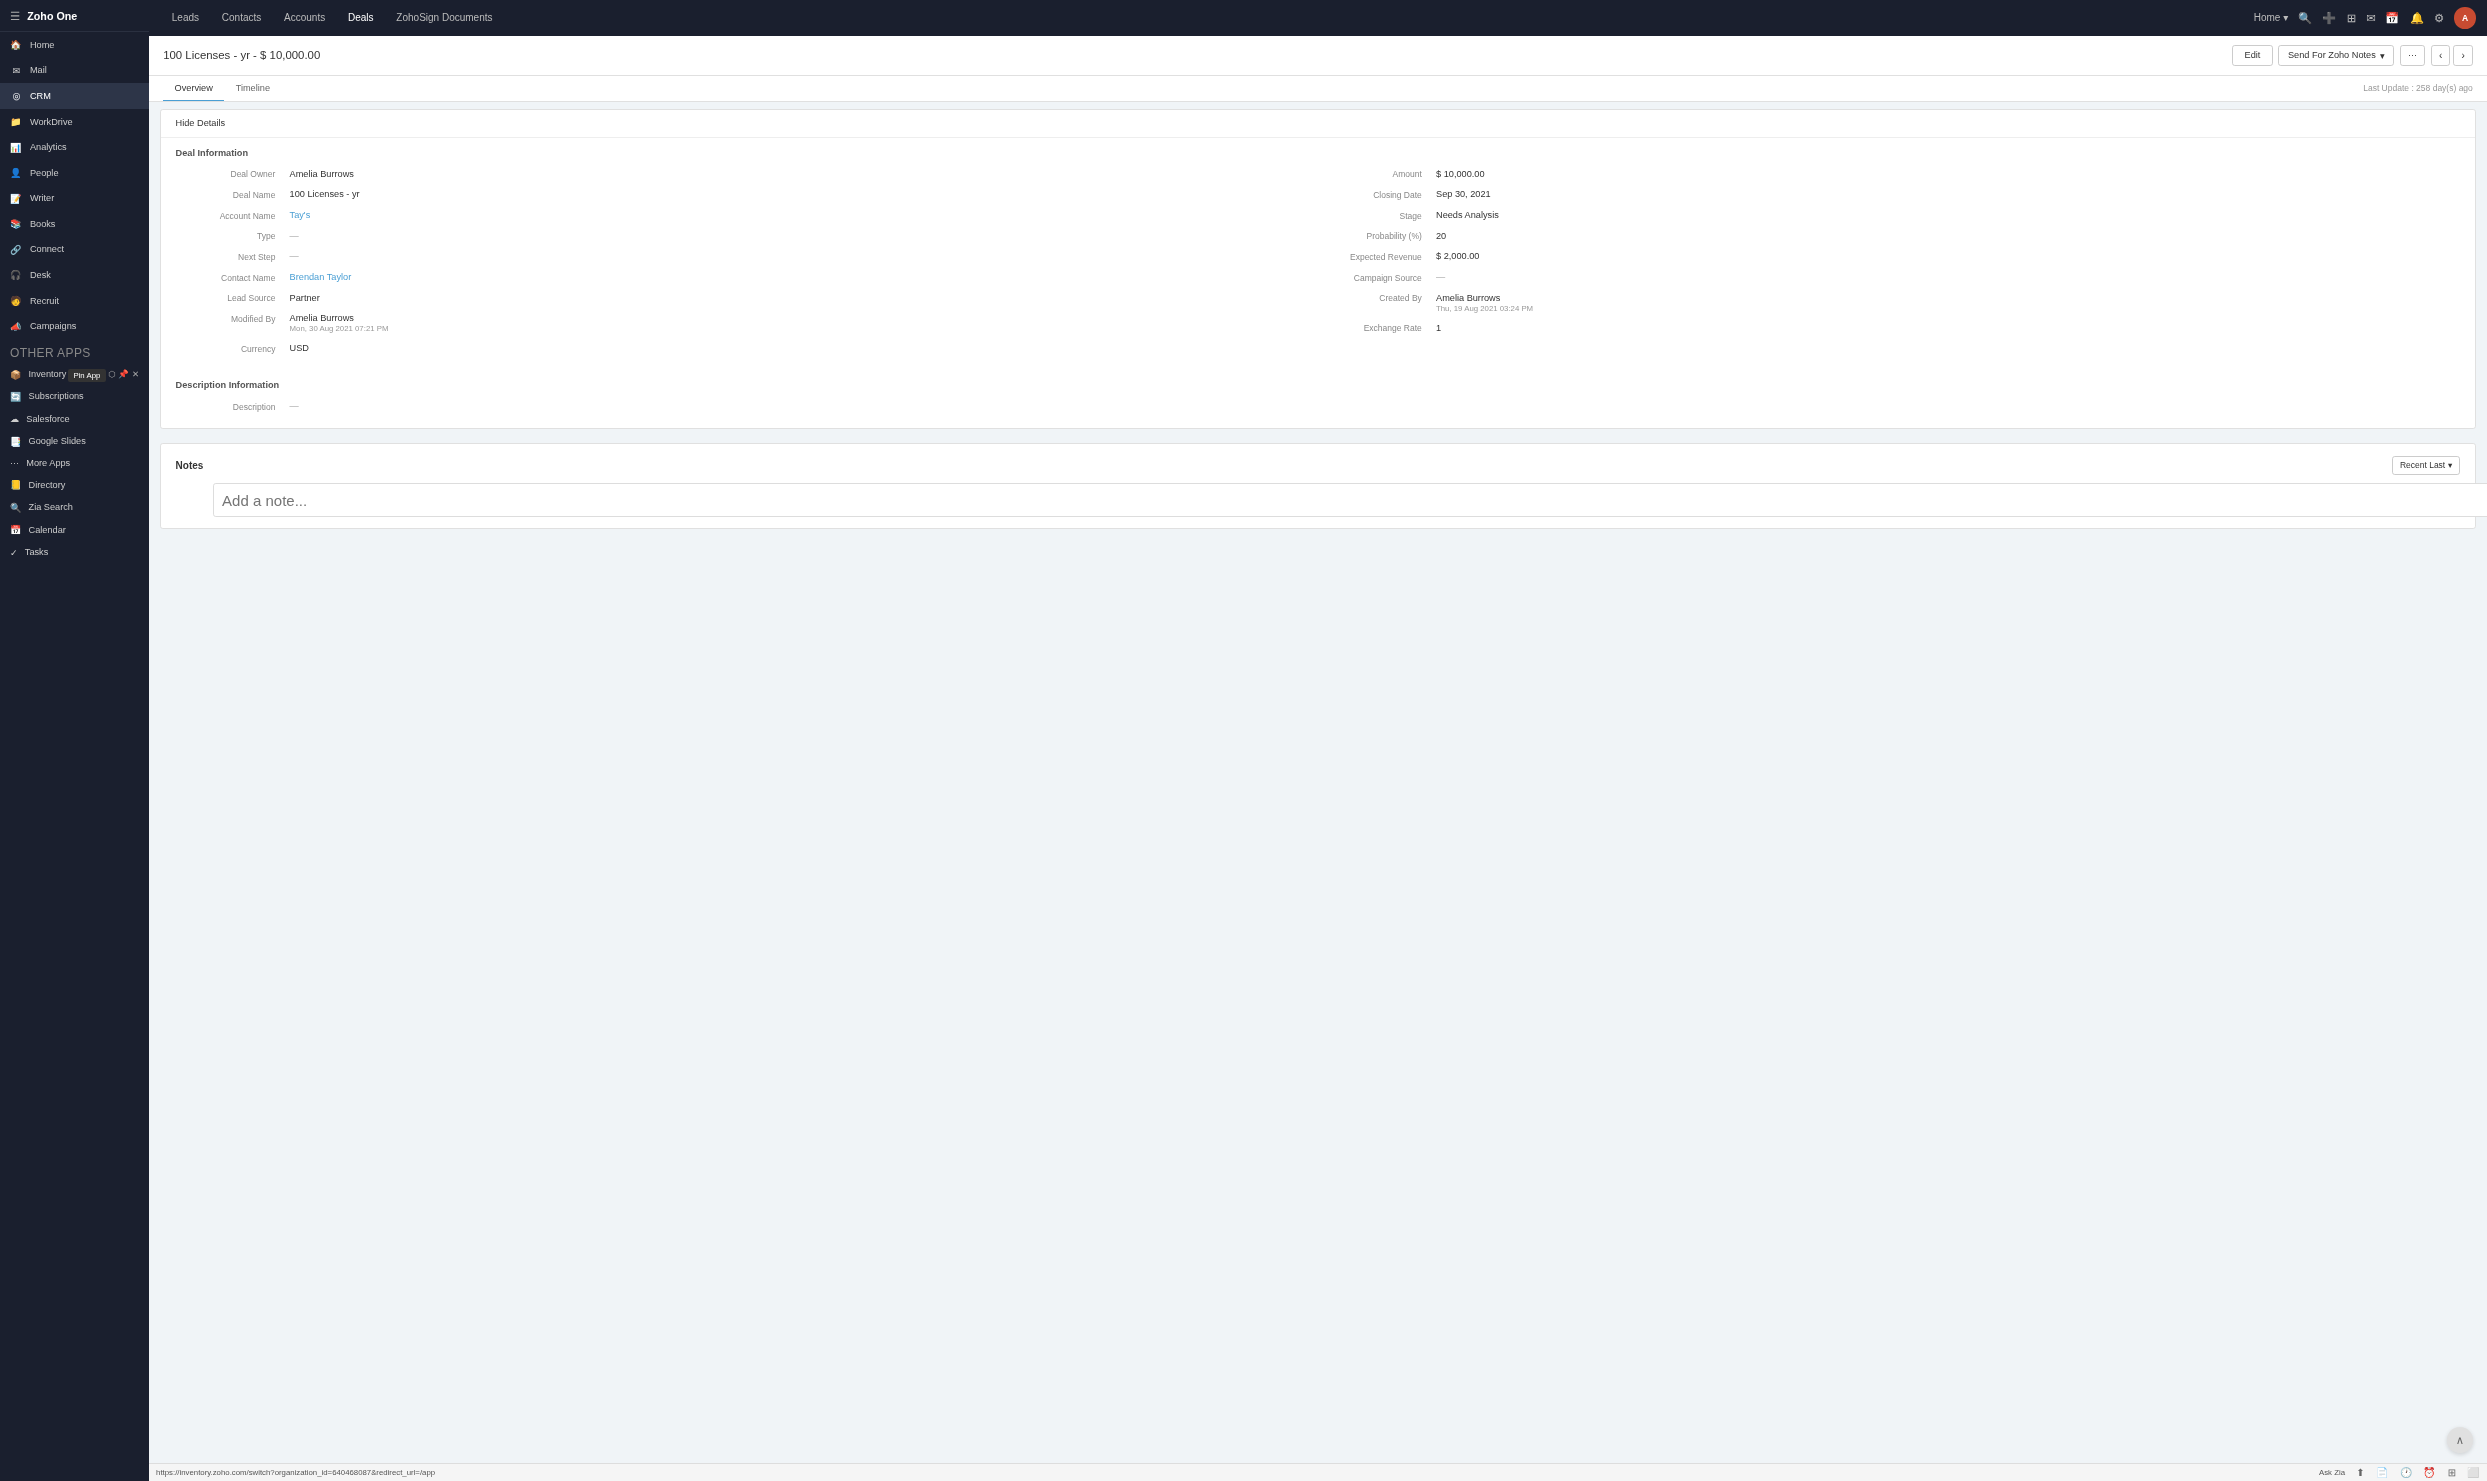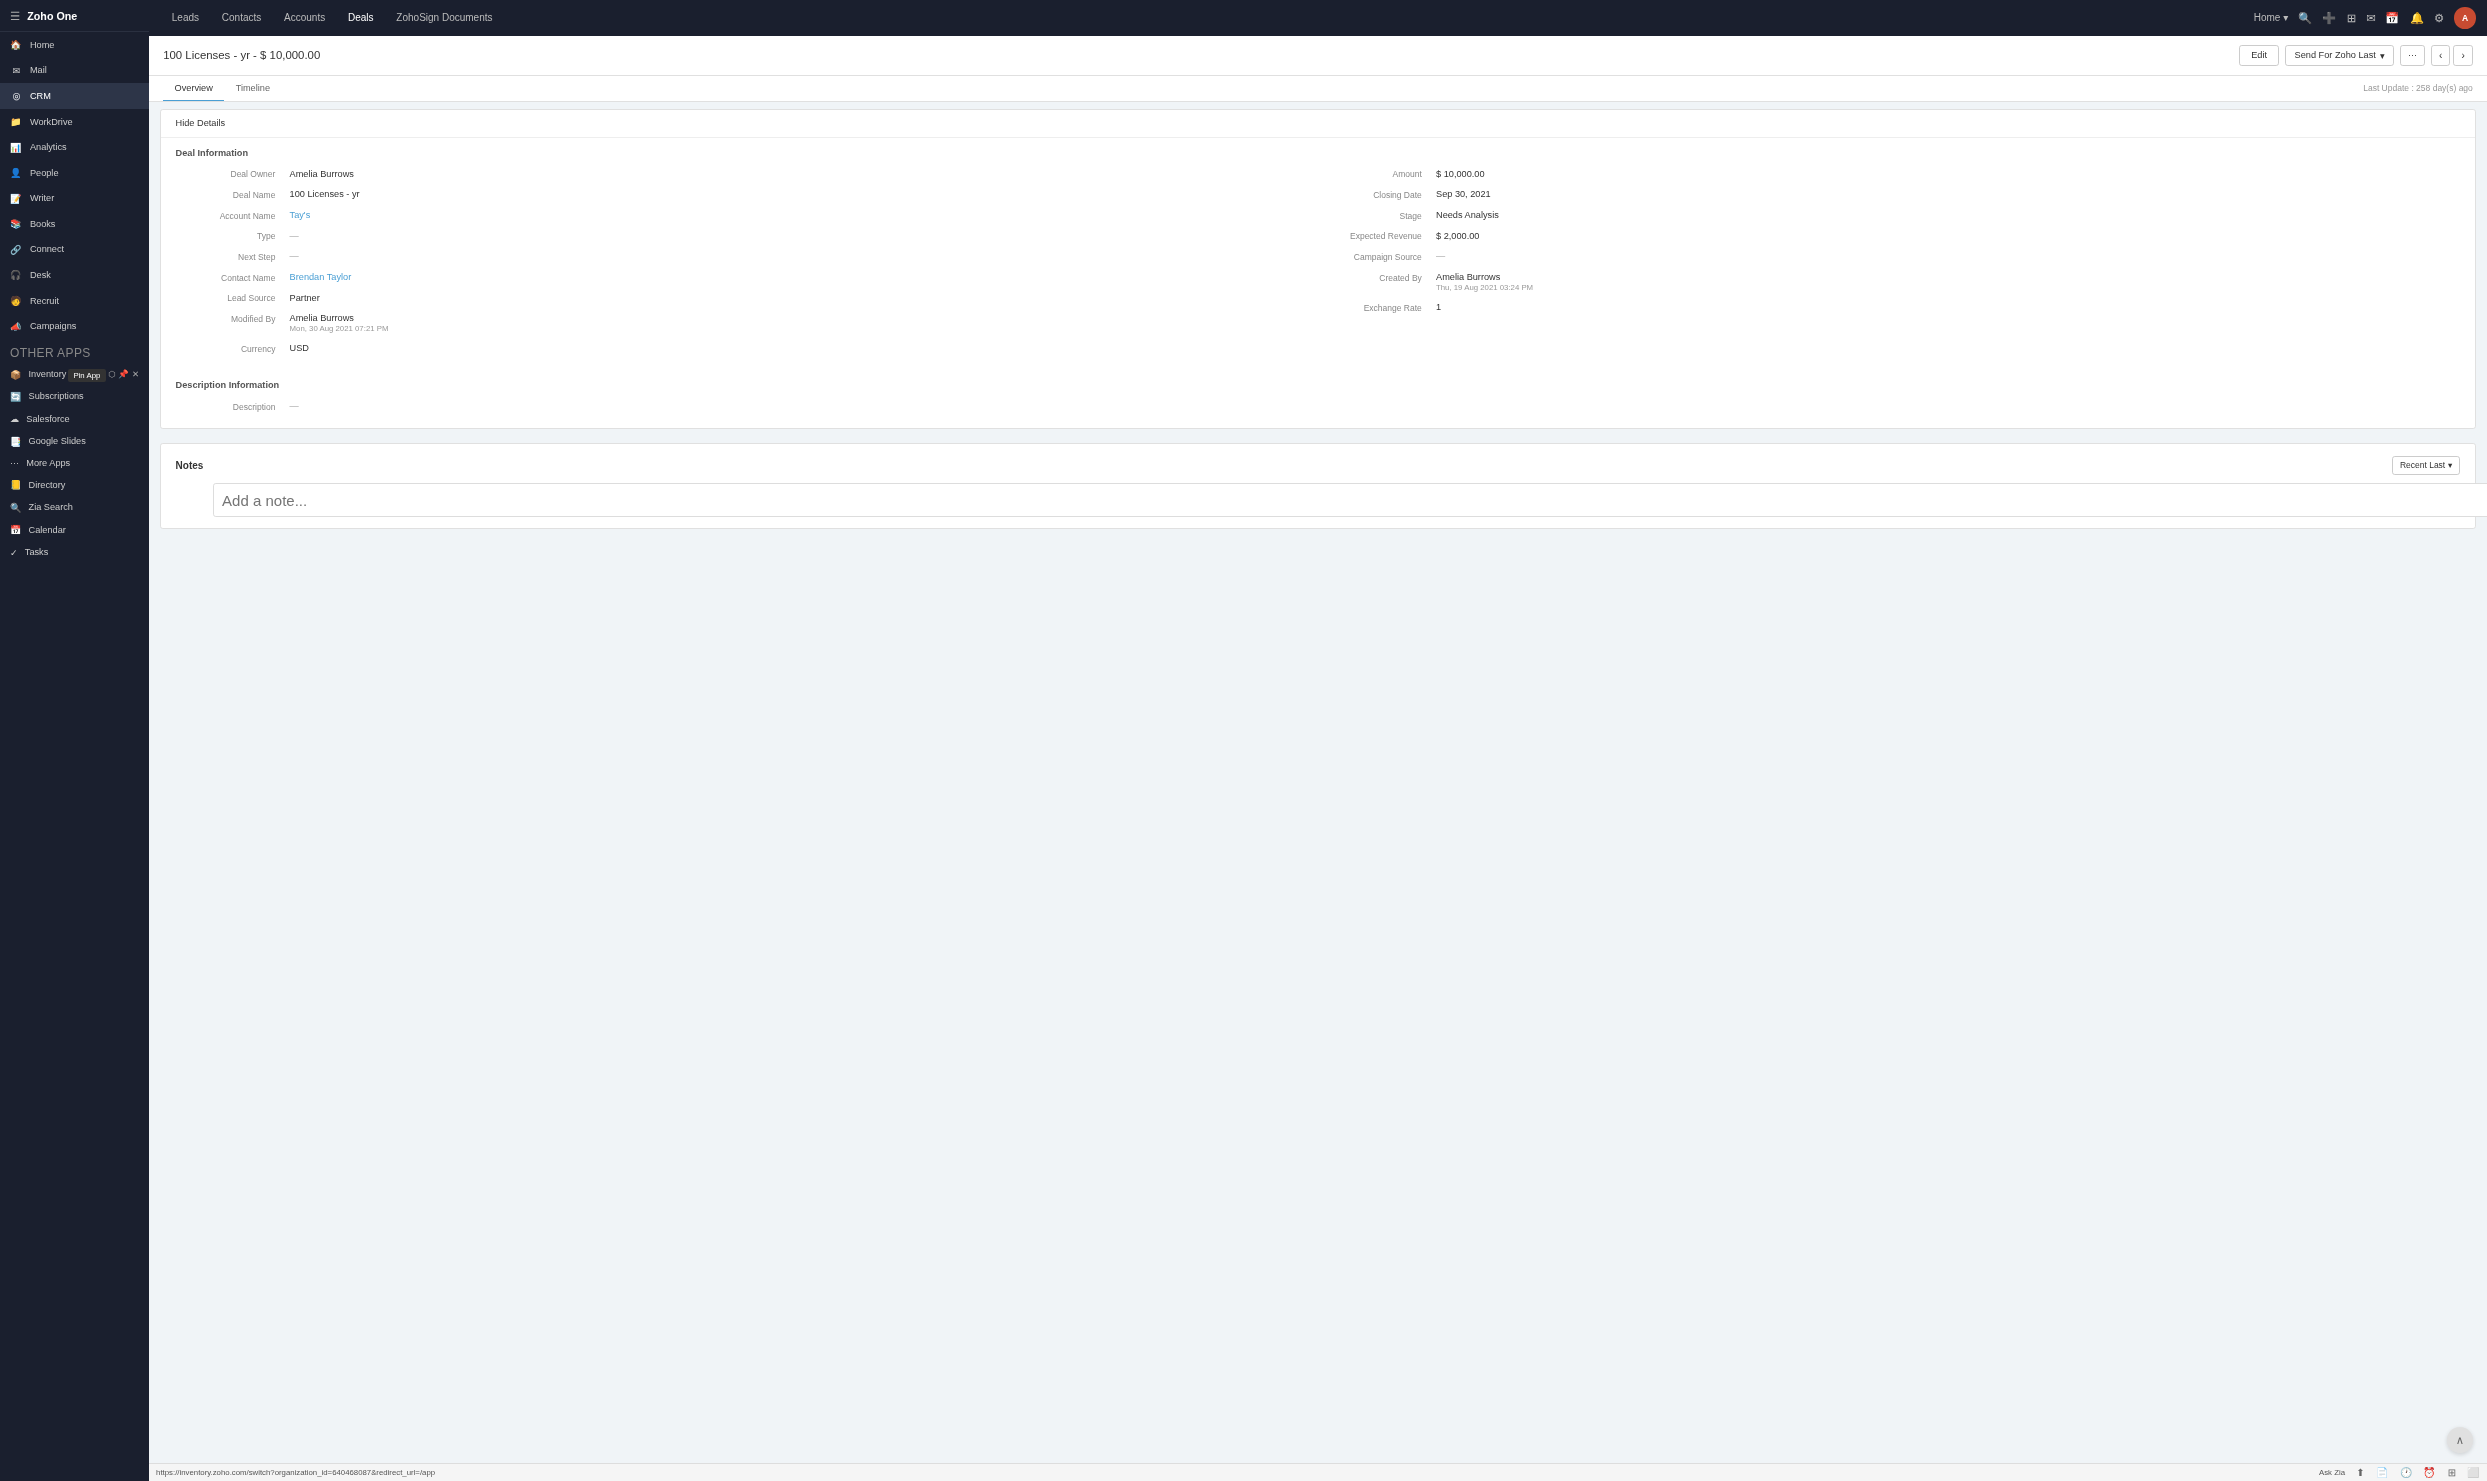--- a/index.html
+++ b/index.html
@@ -225,21 +225,21 @@
     </div>
   </div>
 
   <div class="content">
 
     <div class="record-header">
       <div class="record-title">100 Licenses - yr  -  $ 10,000.00</div>
       <div class="record-actions">
         <button class="btn-edit">Edit</button>
         <button class="btn-send">
-          <span>Send For Zoho Last</span>
+          <span>Send For Zoho Notes</span>
           <span>▾</span>
         </button>
         <button class="btn-more">···</button>
         <div class="nav-arrows">
           <button class="nav-arrow">‹</button>
           <button class="nav-arrow">›</button>
         </div>
       </div>
     </div>
 
@@ -304,20 +304,24 @@
     <div class="field-label">Amount</div>
     <div class="field-value">$ 10,000.00</div>
   </div>
             <div class="field-row">
     <div class="field-label">Closing Date</div>
     <div class="field-value">Sep 30, 2021</div>
   </div>
             <div class="field-row">
     <div class="field-label">Stage</div>
     <div class="field-value">Needs Analysis</div>
+  </div>
+            <div class="field-row">
+    <div class="field-label">Probability (%)</div>
+    <div class="field-value">20</div>
   </div>
             <div class="field-row">
     <div class="field-label">Expected Revenue</div>
     <div class="field-value">$ 2,000.00</div>
   </div>
             <div class="field-row">
     <div class="field-label">Campaign Source</div>
     <div class="field-value muted">—</div>
   </div>
             <div class="field-row">

